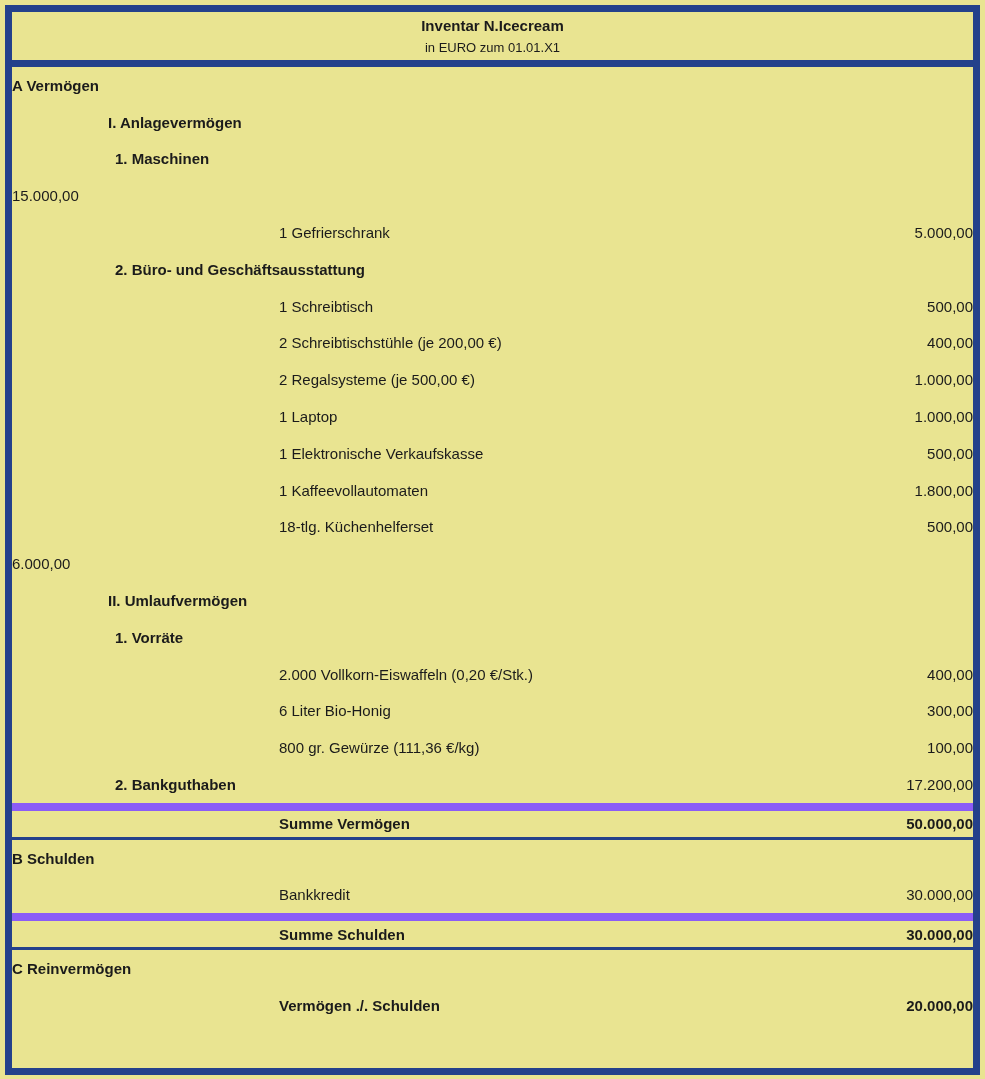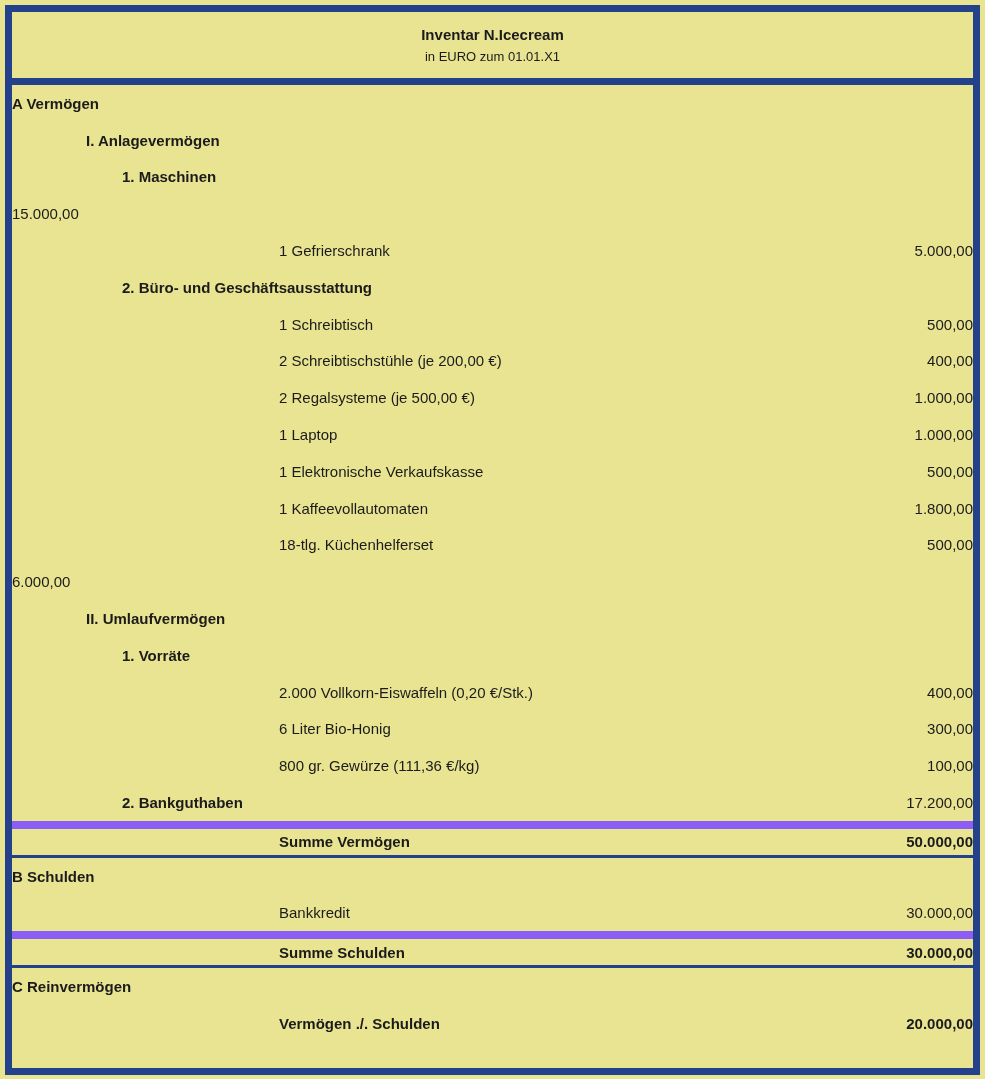--- a/index.html
+++ b/index.html
@@ -11,21 +11,21 @@
     overflow:hidden;
   }
   .frame{
     position:absolute;
     left:5px;top:5px;right:5px;bottom:4px;
     border:7px solid #24418b;
     background:#e9e491;
     box-sizing:border-box;
   }
   .header{
-    height:73px;
+    height:55px;
     border-bottom:7px solid #24418b;
     display:flex;flex-direction:column;
     align-items:center;justify-content:center;
     gap:6px;
     box-sizing:border-box;
   }
   .header .title{
     font-weight:bold;font-size:15px;
   }
   .header .subtitle{
@@ -40,22 +40,22 @@
   }
   .row .label{white-space:nowrap;}
   .row .value{white-space:nowrap;}
   .row.bold .label{font-weight:bold;}
   .row.value-bold .value{font-weight:bold;}
   .row.total{
     border-top:8px solid #8b5cf6;
     border-bottom:3px solid #24418b;
   }
   .indent-0 .label{}
-  .indent-1 .label{padding-left:74px;text-align:center;}
-  .indent-2 .label{padding-left:110px;}
+  .indent-1 .label{padding-left:96px;text-align:center;}
+  .indent-2 .label{padding-left:88px;margin-left:15px;}
   .indent-3 .label{padding-left:267px;}
 </style>
 </head>
 <body>
 
 <div class="frame">
   <div class="header">
     <div class="title">Inventar N.Icecream</div>
     <div class="subtitle">in EURO zum 01.01.X1</div>
   </div>

